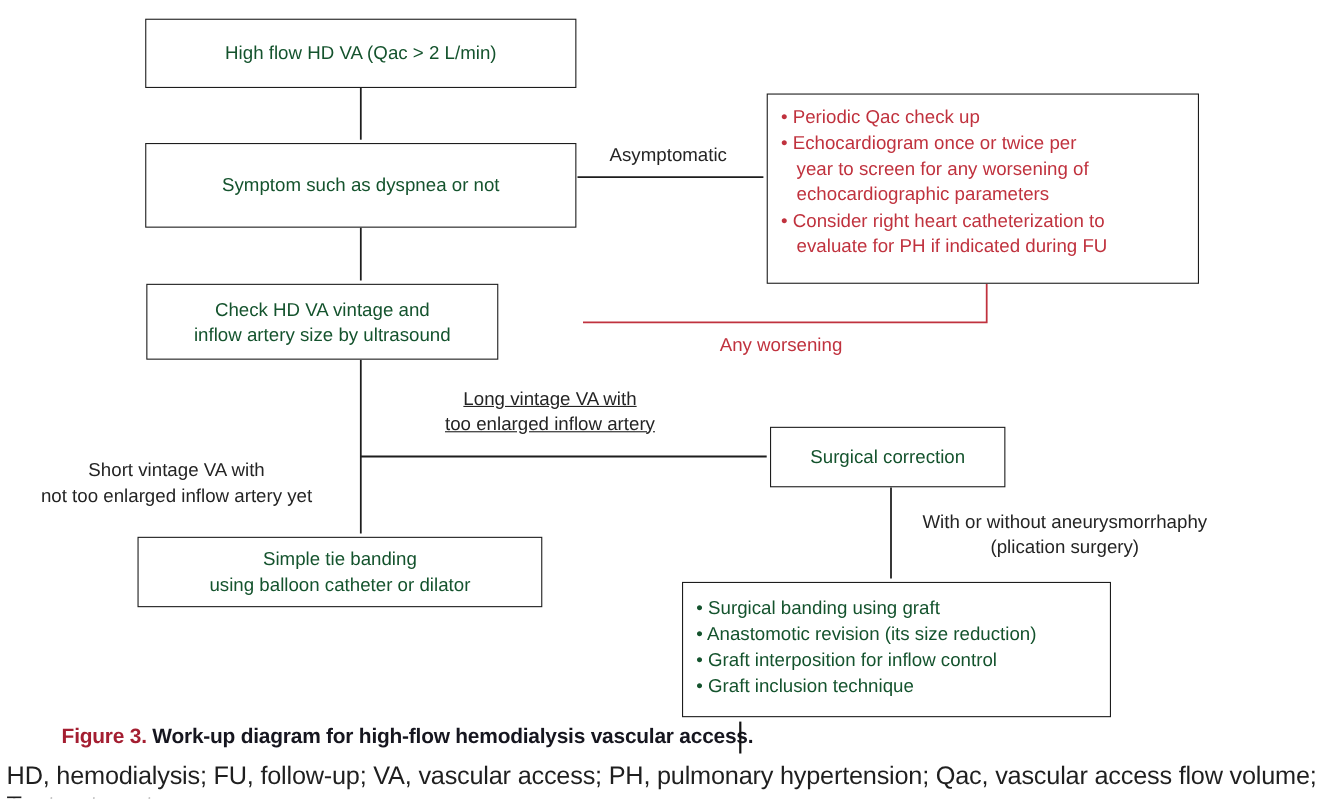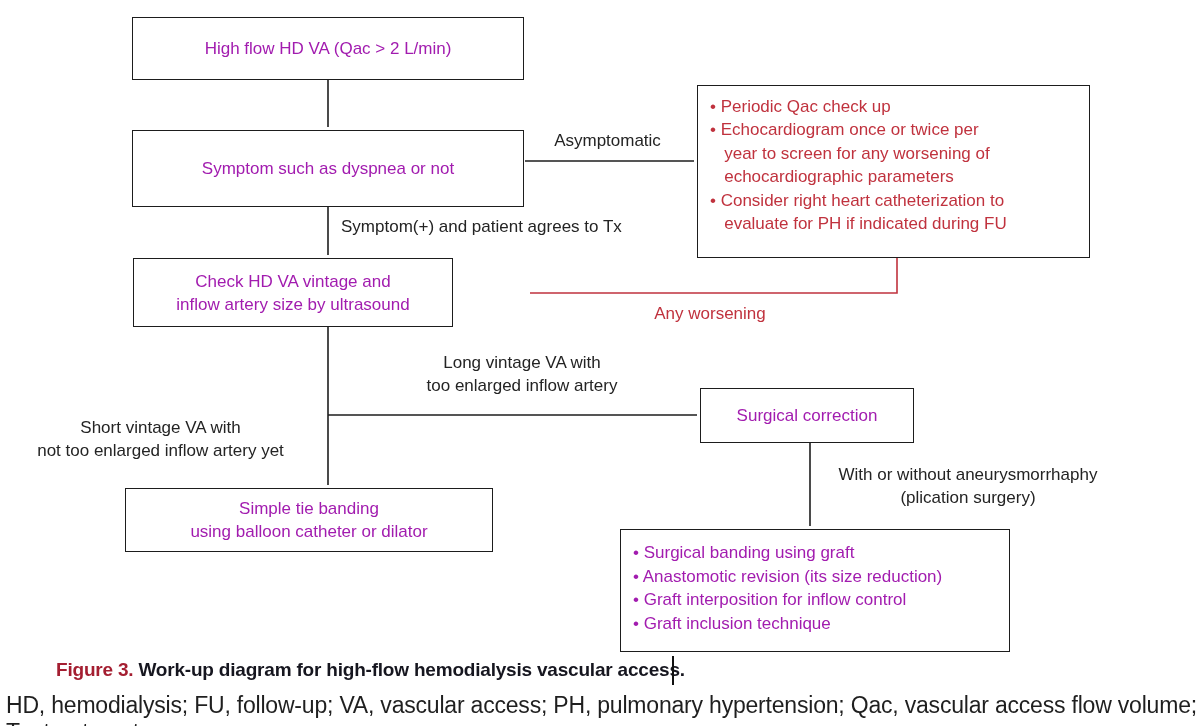--- a/index.html
+++ b/index.html
@@ -12,21 +12,21 @@
     color: var(--ink, #242424);
     overflow: hidden;
   }
   .node {
     position: absolute;
     border: 1.6px solid #1d1d1d;
     background: #ffffff;
     box-sizing: border-box;
     font-size: 17px;
     line-height: 23px;
-    color: #a21caf;
+    color: #14532d;
   }
   .node.center {
     display: flex;
     align-items: center;
     justify-content: center;
     text-align: center;
     white-space: pre-line;
   }
   .node.bullets {
     white-space: pre-wrap;
@@ -117,25 +117,24 @@
 
   <div class="node bullets" style="left:620px; top:529px; width:390px; height:123px; line-height:23.6px; padding-top:11px;">• Surgical banding using graft
 • Anastomotic revision (its size reduction)
 • Graft interposition for inflow control
 • Graft inclusion technique</div>
 
   <div class="node center" style="left:700px; top:388px; width:214px; height:55px;">Surgical correction</div>
 
   <div class="edge-label center" style="left:540px; top:130px; width:135px;">Asymptomatic</div>
 
-  <div class="edge-label" style="left:341px; top:216px;">Symptom(+) and patient agrees to Tx</div>
 
   <div class="edge-label center red" style="left:635px; top:303px; width:150px;">Any worsening</div>
 
-  <div class="edge-label center" style="left:392px; top:352px; width:260px;">Long vintage VA with
+  <div class="edge-label center" style="left:370px; top:352px; width:260px;text-decoration:underline;">Long vintage VA with
 too enlarged inflow artery</div>
 
   <div class="edge-label center" style="left:8px; top:417px; width:305px;">Short vintage VA with
 not too enlarged inflow artery yet</div>
 
   <div class="edge-label center" style="left:788px; top:464px; width:360px;">With or without aneurysmorrhaphy
 (plication surgery)</div>
 
   <div class="caption-line1">
     <span class="fig-num">Figure 3.</span><span> Work-up diagram for high-flow hemodialysis vascular access.</span>

